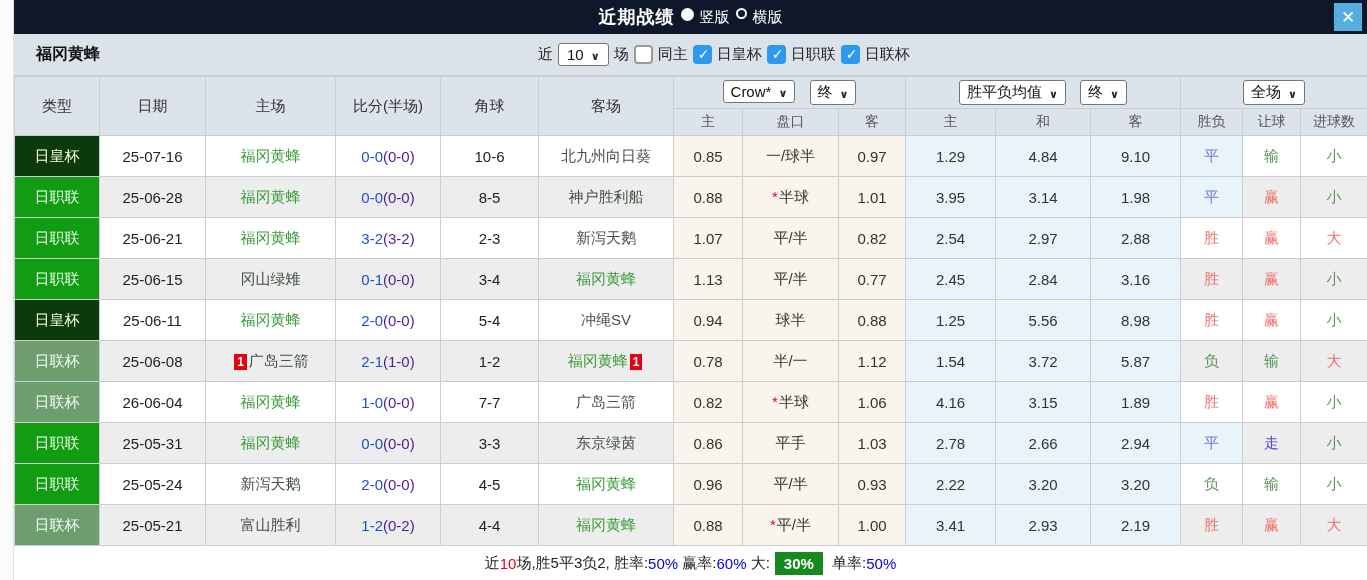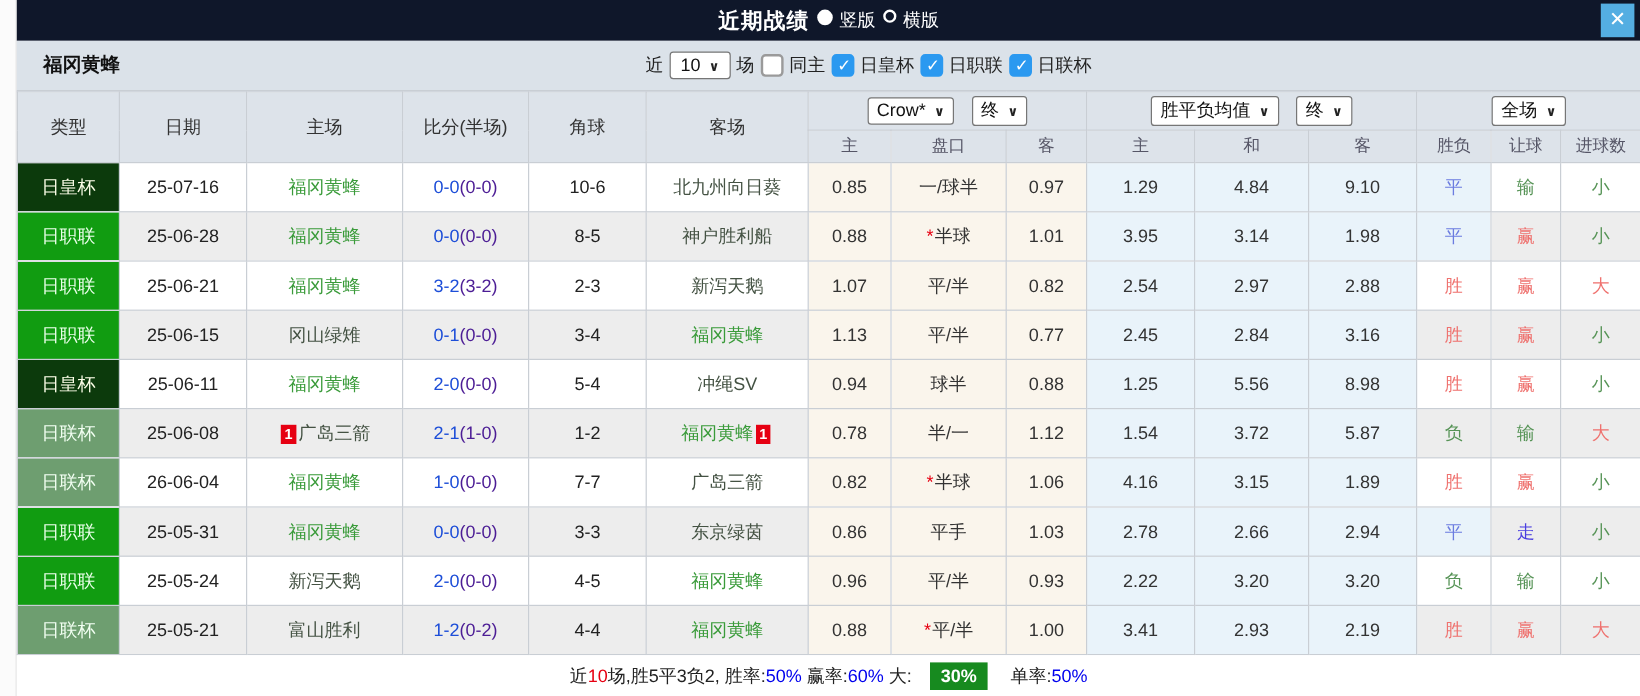--- a/index.html
+++ b/index.html
@@ -92,21 +92,21 @@
   td.res.indigo { color:#4b3fe0; }
 
   
   .footer {
     flex:1; display:flex; align-items:center; justify-content:center;
     font-size:15px; background:#fff; white-space:pre;
   }
   .f-black { color:#222; }
   .f-red   { color:#e60012; }
   .f-blue  { color:#0000ee; }
-  .f-badge { background:#178a1f; color:#fff; font-weight:bold; padding:3px 9px; margin:0 15px; }
+  .f-badge { background:#178a1f; color:#fff; font-weight:bold; padding:3px 9px; margin:0 5px; }
 </style>
 </head>
 <body>
 
 <div class="page-sliver"></div>
 
 <div class="modal">
 
   <div class="titlebar">
     <span class="title">近期战绩</span>

